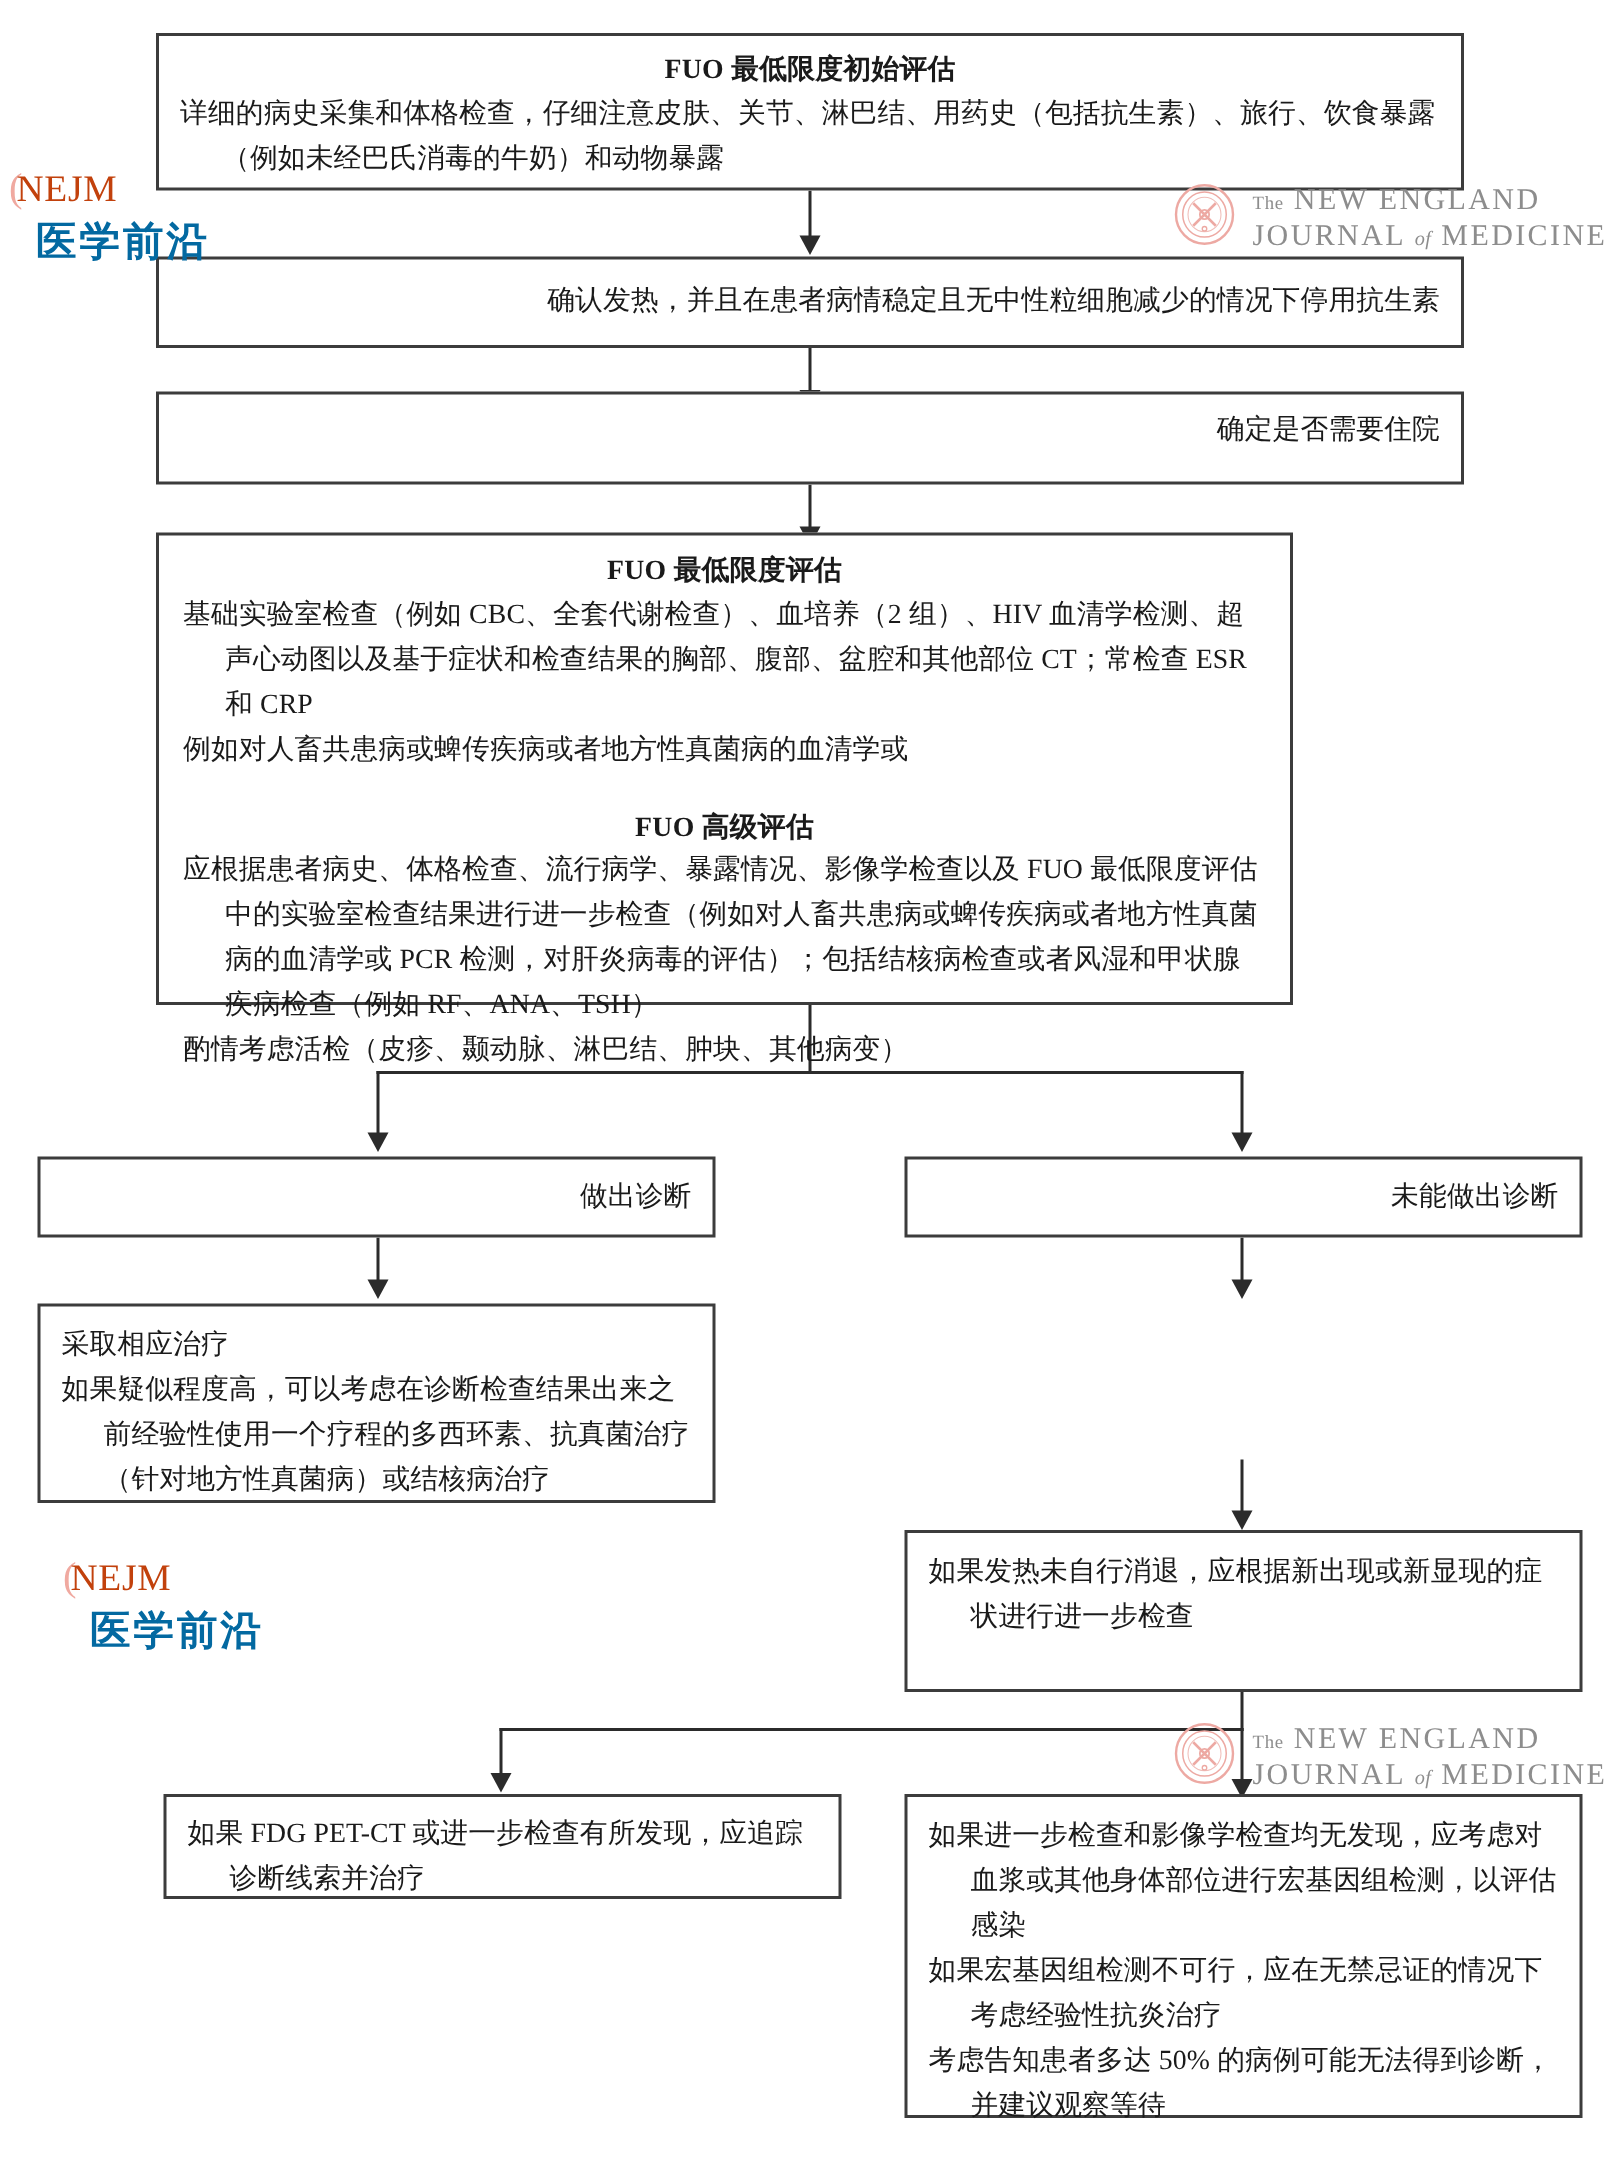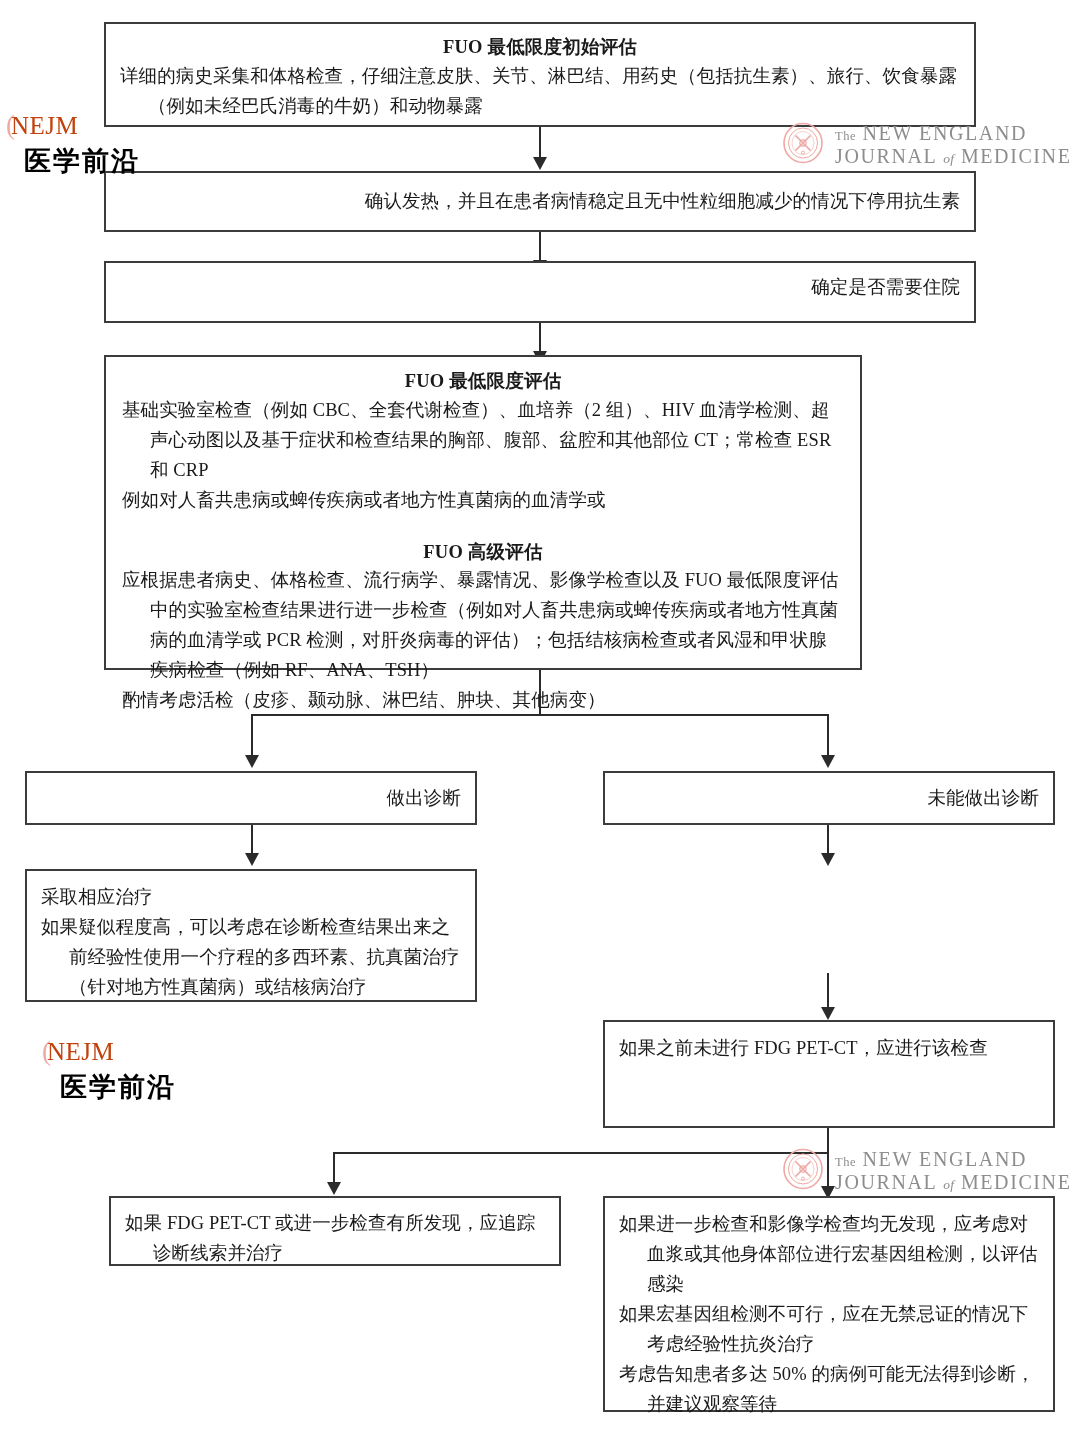--- a/index.html
+++ b/index.html
@@ -97,21 +97,21 @@
     font-weight: 400;
   }
   .wm-nejm-cn .letters {
     color: #c2410c;
     font-size: 25px;
     line-height: 1;
     letter-spacing: .5px;
     margin-left: -4px;
   }
   .wm-nejm-cn .cn {
-    color: #000000;
+    color: #0369a1;
     font-size: 27px;
     letter-spacing: 2px;
     margin-top: 4px;
     margin-left: 18px;
     font-family: "Liberation Sans", "DejaVu Sans", sans-serif;
     font-weight: 600;
   }
 
   .wm-nejm-en {
     position: absolute;
@@ -207,21 +207,21 @@
       <div class="para">如果疑似程度高，可以考虑在诊断检查结果出来之前经验性使用一个疗程的多西环素、抗真菌治疗（针对地方性真菌病）或结核病治疗</div>
     </div>
   </div>
 
 
   <div class="vline" style="left:827px; top:973px; height:38px;"></div>
   <div class="arrow" style="left:821px; top:1007px;"></div>
 
   <div class="box" style="left:603px; top:1020px; width:452px; height:108px;">
     <div class="box-inner" style="padding:12px 14px;">
-      <div class="para">如果之前未进行 FDG PET-CT，应进行该检查</div>
+      <div class="para">如果发热未自行消退，应根据新出现或新显现的症状进行进一步检查</div>
     </div>
   </div>
 
   <div class="vline" style="left:827px; top:1128px; height:26px;"></div>
   <div class="hline" style="left:333px; top:1152px; width:496px;"></div>
   <div class="vline" style="left:333px; top:1152px; height:34px;"></div>
   <div class="arrow" style="left:327px; top:1182px;"></div>
   <div class="vline" style="left:827px; top:1152px; height:38px;"></div>
   <div class="arrow" style="left:821px; top:1186px;"></div>
 

